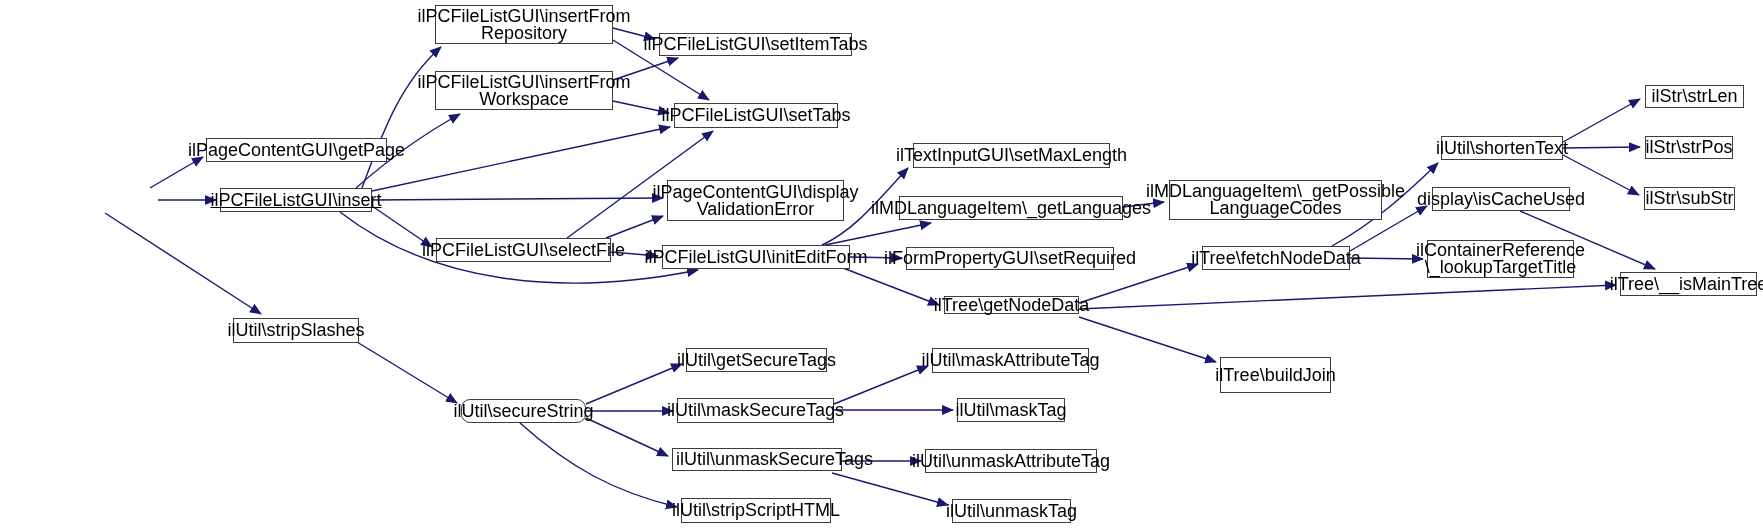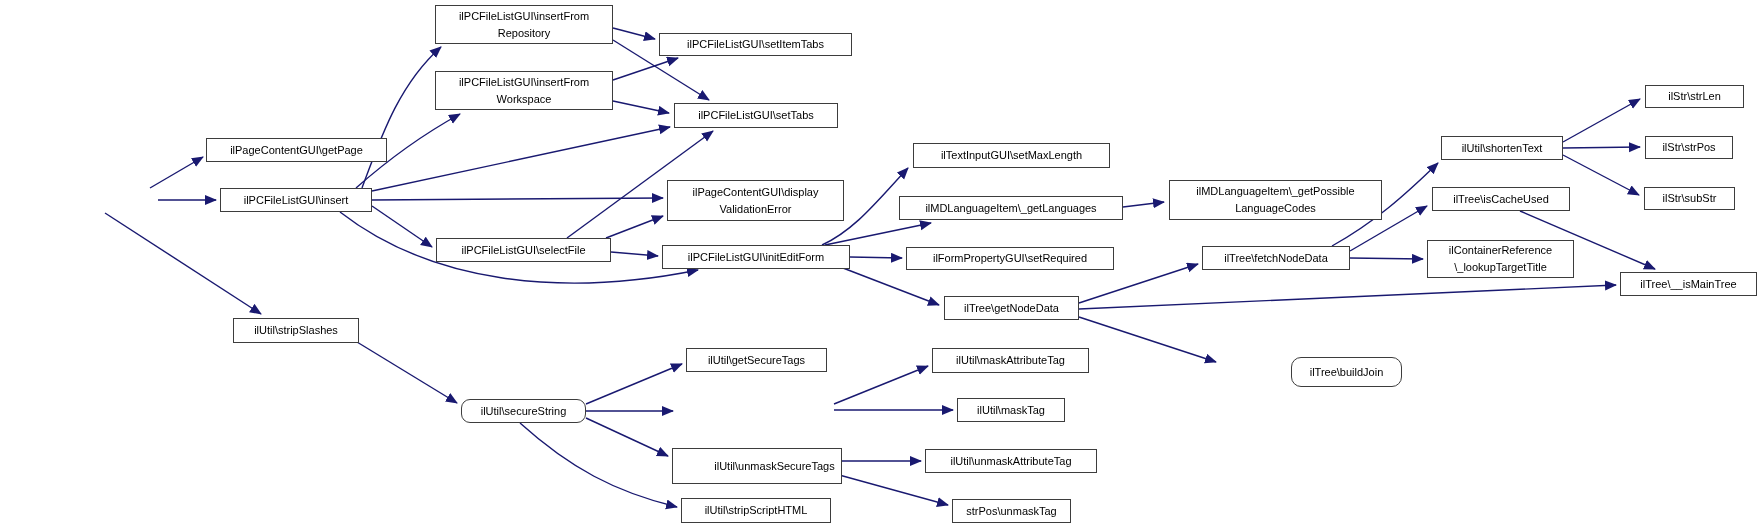--- a/index.html
+++ b/index.html
@@ -22,21 +22,21 @@
     text-align:center;
     pointer-events:auto;
     cursor:pointer;
   }
   .node.highlight{
     background:#bfbfbf;
     border:2px solid #1a1a1a;
   }
   .node-label{
     color:#000000;
-    font-size:11px;
+    font-size:18px;
     line-height:17px;
     white-space:pre-line;
     padding:0 3px;
   }
 </style>
 </head>
 <body>
 
 <div id="stage">
   <svg id="edge-layer" width="1763" height="531" viewBox="0 0 1763 531" xmlns="http://www.w3.org/2000/svg">
@@ -83,21 +83,21 @@
       <path class="edge" marker-end="url(#arrow)" d="M 520 423 C 570 468, 615 492, 677 507"></path>
       <path class="edge" marker-end="url(#arrow)" d="M 834 404 L 928 366"></path>
       <path class="edge" marker-end="url(#arrow)" d="M 834 410 L 953 410"></path>
       <path class="edge" marker-end="url(#arrow)" d="M 842 461 L 921 461"></path>
       <path class="edge" marker-end="url(#arrow)" d="M 832 473 L 948 505"></path>
     </svg>
   <div id="node-layer">
       <div class="node" style="left: 206px; top: 138px; width: 181px; height: 24px;">
         <span class="node-label">ilPageContentGUI\getPage</span>
       </div>
-      <div class="node" style="left: 220px; top: 188px; width: 152px; height: 24px;">
+      <div class="node" style="left: 220px; top: 188px; width: 152px; height: 24px; text-decoration: underline;">
         <span class="node-label">ilPCFileListGUI\insert</span>
       </div>
       <div class="node" style="left: 233px; top: 318px; width: 126px; height: 25px;">
         <span class="node-label">ilUtil\stripSlashes</span>
       </div>
       <div class="node" style="left: 435px; top: 5px; width: 178px; height: 39px;">
         <span class="node-label">ilPCFileListGUI\insertFrom
 Repository</span>
       </div>
       <div class="node" style="left: 435px; top: 71px; width: 178px; height: 39px;">
@@ -122,73 +122,76 @@
       </div>
       <div class="node" style="left: 913px; top: 143px; width: 197px; height: 25px;">
         <span class="node-label">ilTextInputGUI\setMaxLength</span>
       </div>
       <div class="node" style="left: 899px; top: 196px; width: 224px; height: 24px;">
         <span class="node-label">ilMDLanguageItem\_getLanguages</span>
       </div>
       <div class="node" style="left: 906px; top: 247px; width: 208px; height: 23px;">
         <span class="node-label">ilFormPropertyGUI\setRequired</span>
       </div>
-      <div class="node" style="left: 944px; top: 296px; width: 135px; height: 24px;">
+      <div class="node" style="left: 944px; top: 296px; width: 135px; height: 18px;">
         <span class="node-label">ilTree\getNodeData</span>
       </div>
       <div class="node" style="left: 1169px; top: 180px; width: 213px; height: 40px;">
         <span class="node-label">ilMDLanguageItem\_getPossible
 LanguageCodes</span>
       </div>
       <div class="node" style="left: 1202px; top: 246px; width: 148px; height: 24px;">
         <span class="node-label">ilTree\fetchNodeData</span>
       </div>
       <div class="node" style="left: 1441px; top: 136px; width: 122px; height: 24px;">
         <span class="node-label">ilUtil\shortenText</span>
       </div>
       <div class="node" style="left: 1432px; top: 187px; width: 138px; height: 24px;">
-        <span class="node-label">ilTree\isCacheUsed</span>
+        <span class="node-label">display\isCacheUsed</span>
       </div>
       <div class="node" style="left: 1427px; top: 240px; width: 147px; height: 38px;">
         <span class="node-label">ilContainerReference
 \_lookupTargetTitle</span>
       </div>
       <div class="node" style="left: 1645px; top: 85px; width: 99px; height: 23px;">
         <span class="node-label">ilStr\strLen</span>
       </div>
       <div class="node" style="left: 1645px; top: 136px; width: 88px; height: 23px;">
         <span class="node-label">ilStr\strPos</span>
       </div>
       <div class="node" style="left: 1644px; top: 187px; width: 91px; height: 23px;">
         <span class="node-label">ilStr\subStr</span>
       </div>
       <div class="node" style="left: 1620px; top: 272px; width: 137px; height: 24px;">
         <span class="node-label">ilTree\__isMainTree</span>
       </div>
-      <div class="node" style="left: 1291px; top: 357px; width: 111px; height: 30px; border-radius: 10px;">
+      <div class="node" style="left: 1220px; top: 357px; width: 111px; height: 36px;">
         <span class="node-label">ilTree\buildJoin</span>
       </div>
       <div class="node" style="left: 461px; top: 399px; width: 125px; height: 24px; border-radius: 9px;">
         <span class="node-label">ilUtil\secureString</span>
       </div>
       <div class="node" style="left: 686px; top: 348px; width: 141px; height: 24px;">
         <span class="node-label">ilUtil\getSecureTags</span>
       </div>
-      <div class="node" style="left: 672px; top: 448px; width: 170px; height: 36px; padding-left: 35px;">
+      <div class="node" style="left: 677px; top: 398px; width: 157px; height: 25px;">
+        <span class="node-label">ilUtil\maskSecureTags</span>
+      </div>
+      <div class="node" style="left: 672px; top: 448px; width: 170px; height: 23px; padding-left: 35px;">
         <span class="node-label">ilUtil\unmaskSecureTags</span>
       </div>
       <div class="node" style="left: 681px; top: 498px; width: 150px; height: 25px;">
         <span class="node-label">ilUtil\stripScriptHTML</span>
       </div>
       <div class="node" style="left: 932px; top: 348px; width: 157px; height: 25px;">
         <span class="node-label">ilUtil\maskAttributeTag</span>
       </div>
       <div class="node" style="left: 957px; top: 398px; width: 108px; height: 24px;">
         <span class="node-label">ilUtil\maskTag</span>
       </div>
       <div class="node" style="left: 925px; top: 449px; width: 172px; height: 24px;">
         <span class="node-label">ilUtil\unmaskAttributeTag</span>
       </div>
       <div class="node" style="left: 952px; top: 499px; width: 119px; height: 24px;">
-        <span class="node-label">strPos\unmaskTag</span>
+        <span class="node-label">ilUtil\unmaskTag</span>
       </div>
     </div>
 </div>
 
 </body></html>

